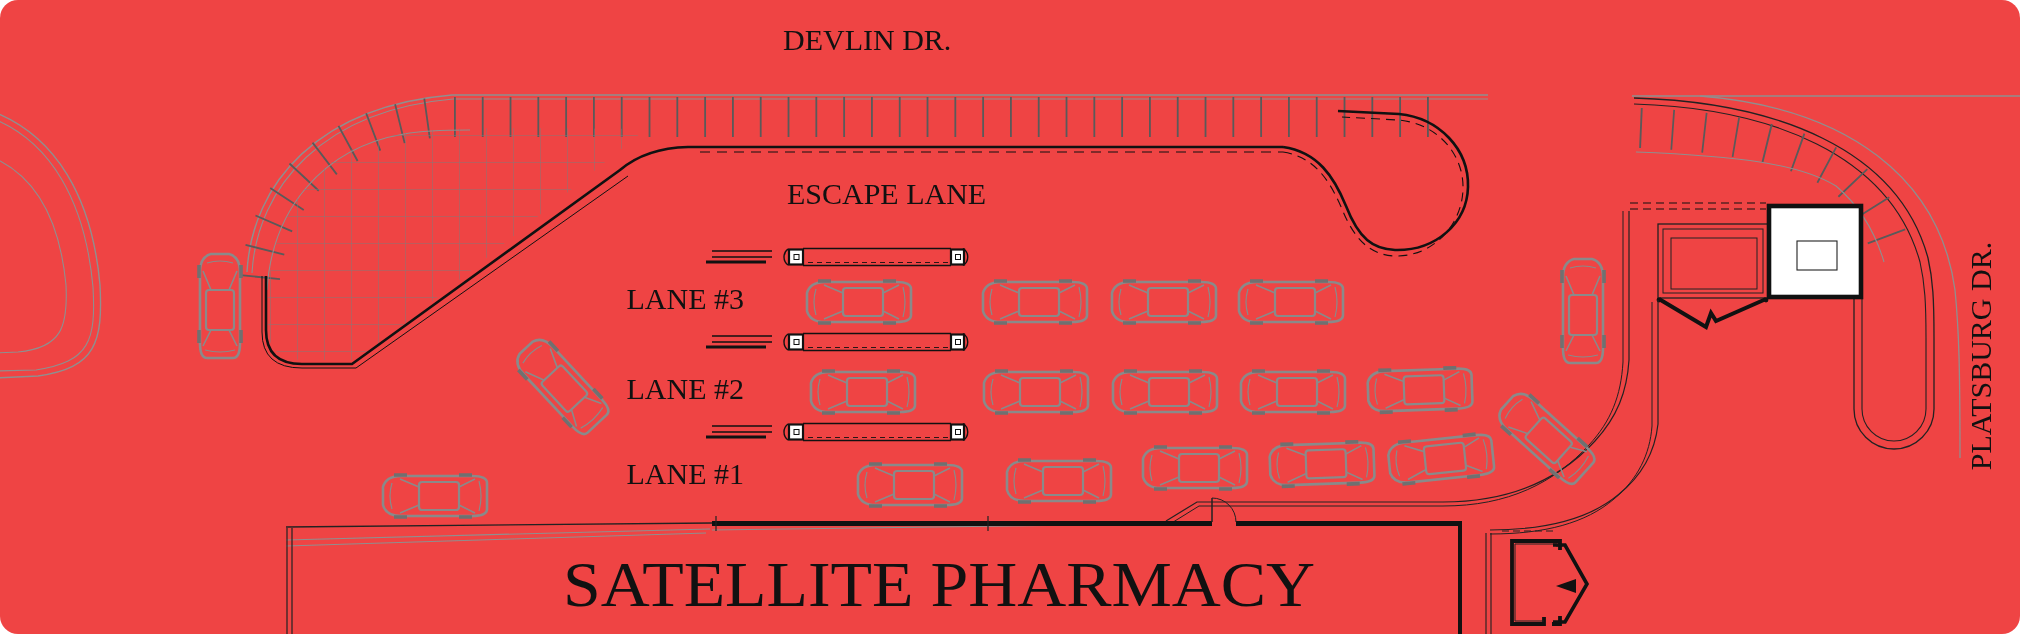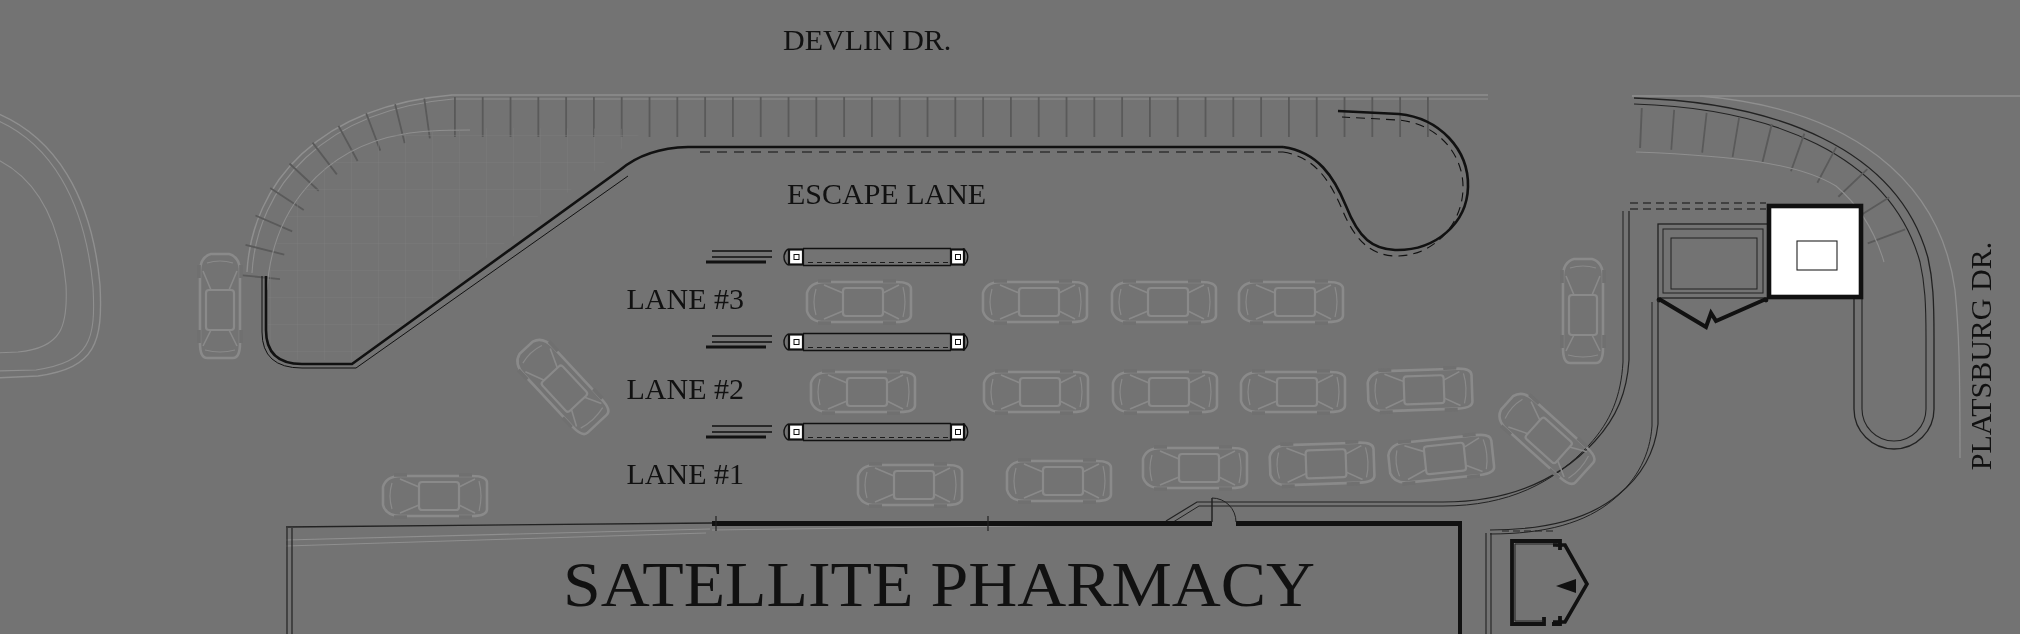--- a/index.html
+++ b/index.html
@@ -1,16 +1,16 @@
 <!DOCTYPE html>
 <html><head>
 <meta charset="utf-8">
 <style>
   html,body{margin:0;padding:0;background:#fff;}
-  #stage{position:relative;width:2020px;height:634px;background:#737373;overflow:hidden;}
+  #stage{position:relative;width:2020px;height:634px;background:#ef4444;overflow:hidden;border-radius:18px;}
   svg{display:block;font-family:"Liberation Serif","DejaVu Serif",serif;}
   text{fill:#111;}
 </style>
 </head>
 <body>
 
 <div id="stage">
 <svg id="plan" viewBox="0 0 2020 634" width="2020" height="634">
   <defs>
     <pattern id="gridp" width="27" height="27" patternUnits="userSpaceOnUse">

